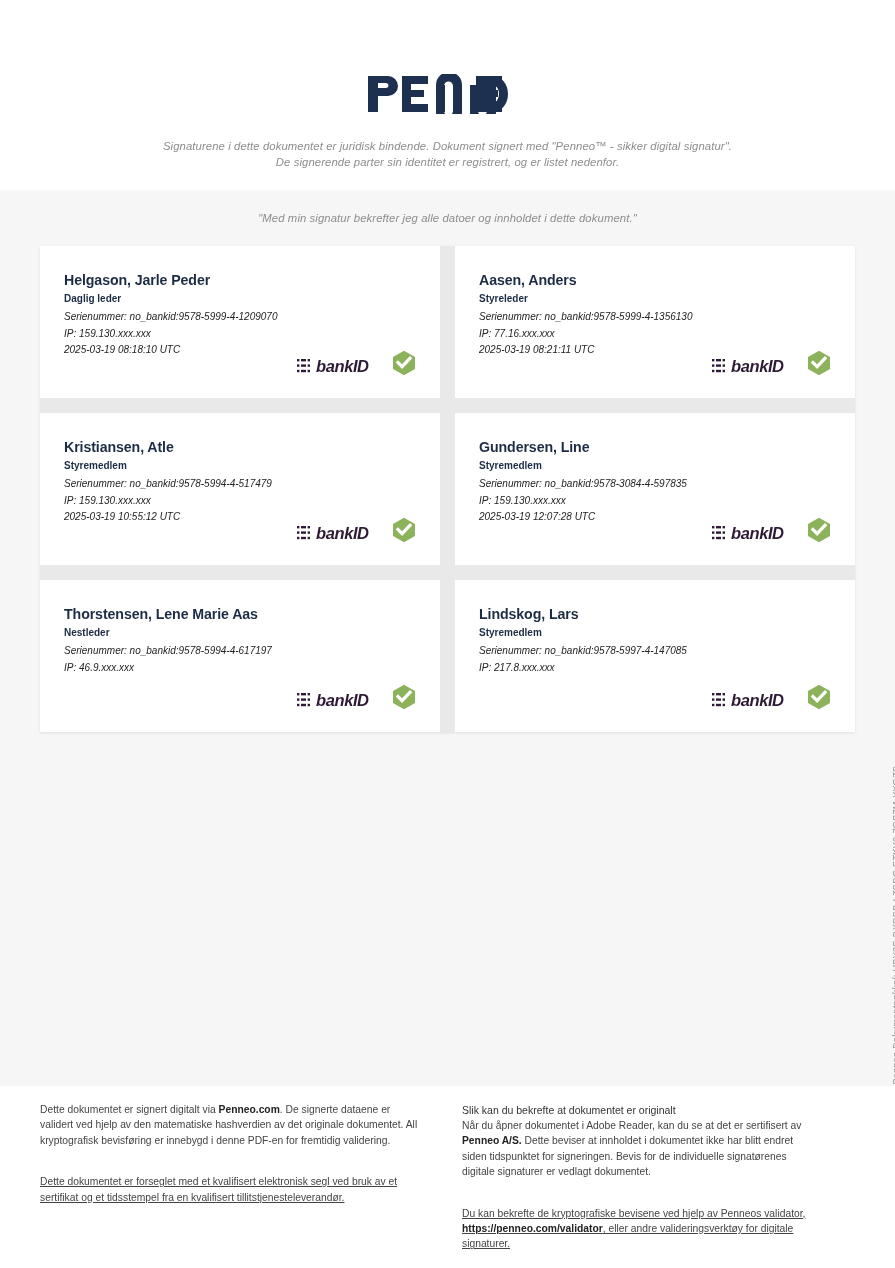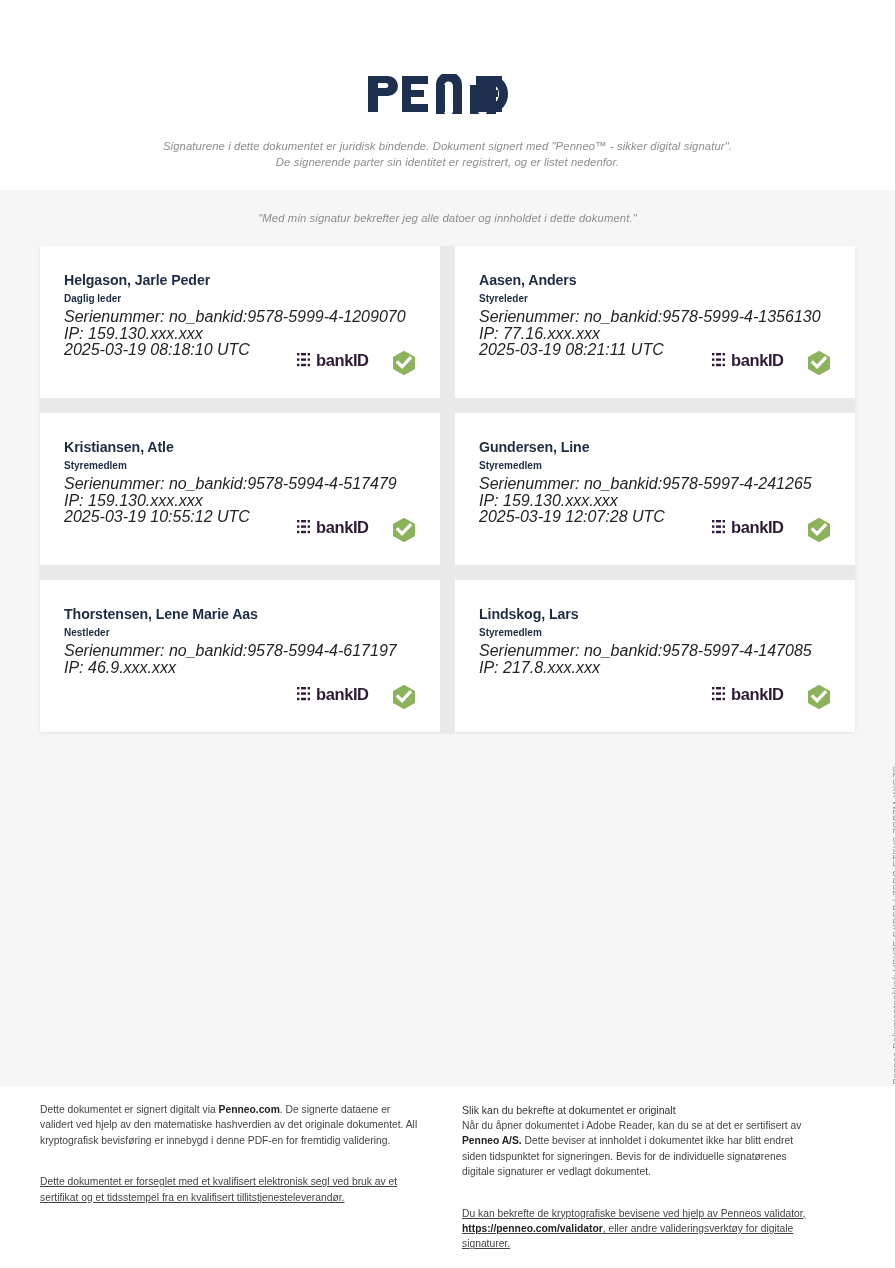--- a/index.html
+++ b/index.html
@@ -100,34 +100,35 @@
   }
 
   .sig-role {
     font-size: 10px;
     font-weight: bold;
     color: #1d2c45;
     margin-bottom: 5px;
   }
 
   .sig-line {
-    font-size: 16px;
+    font-size: 10px;
     font-style: italic;
     color: #232323;
     line-height: 16.5px;
     white-space: nowrap;
   }
 
   .bankid-block {
     position: absolute;
     right: 24px;
     bottom: 22px;
     display: flex;
-    align-items: flex-start;
+    align-items: flex-end;
     gap: 11px;
+    font-style: italic;
   }
 
   .bankid-logo { display: block; }
   .check-badge { display: block; }
 
   
   .doc-key {
     position: absolute;
     right: 4px;
     top: 448px;
@@ -308,21 +309,21 @@
         <svg class="check-badge" width="24" height="26" viewBox="0 0 24 26">
           <path d="M12 0.7 L23 7 v12 L12 25.3 L1 19 V7 z" fill="#8cb35c"></path>
           <path d="M6 12.6 l4.1 4.1 L18 8.3" stroke="#ffffff" stroke-width="3.3" fill="none" stroke-linecap="square"></path>
         </svg>
       </div>
     </div>
 
     <div class="card">
       <div class="sig-name">Gundersen, Line</div>
       <div class="sig-role">Styremedlem</div>
-      <div class="sig-line">Serienummer: no_bankid:9578-5997-4-241265</div>
+      <div class="sig-line">Serienummer: no_bankid:9578-3084-4-597835</div>
       <div class="sig-line">IP: 159.130.xxx.xxx</div>
       <div class="sig-line">2025-03-19 12:07:28 UTC</div>
       <div class="bankid-block">
         <svg class="bankid-logo" width="84" height="20" viewBox="0 0 84 20">
           <g fill="#2e1a36">
             <rect x="0" y="3" width="2.4" height="2.4"></rect>
               <rect x="4" y="3" width="5" height="2.4"></rect>
             <rect x="10.6" y="3" width="2.4" height="2.4"></rect>
             <rect x="0" y="8.4" width="2.4" height="2.4"></rect>
               <rect x="4" y="8.4" width="5" height="2.4"></rect>

